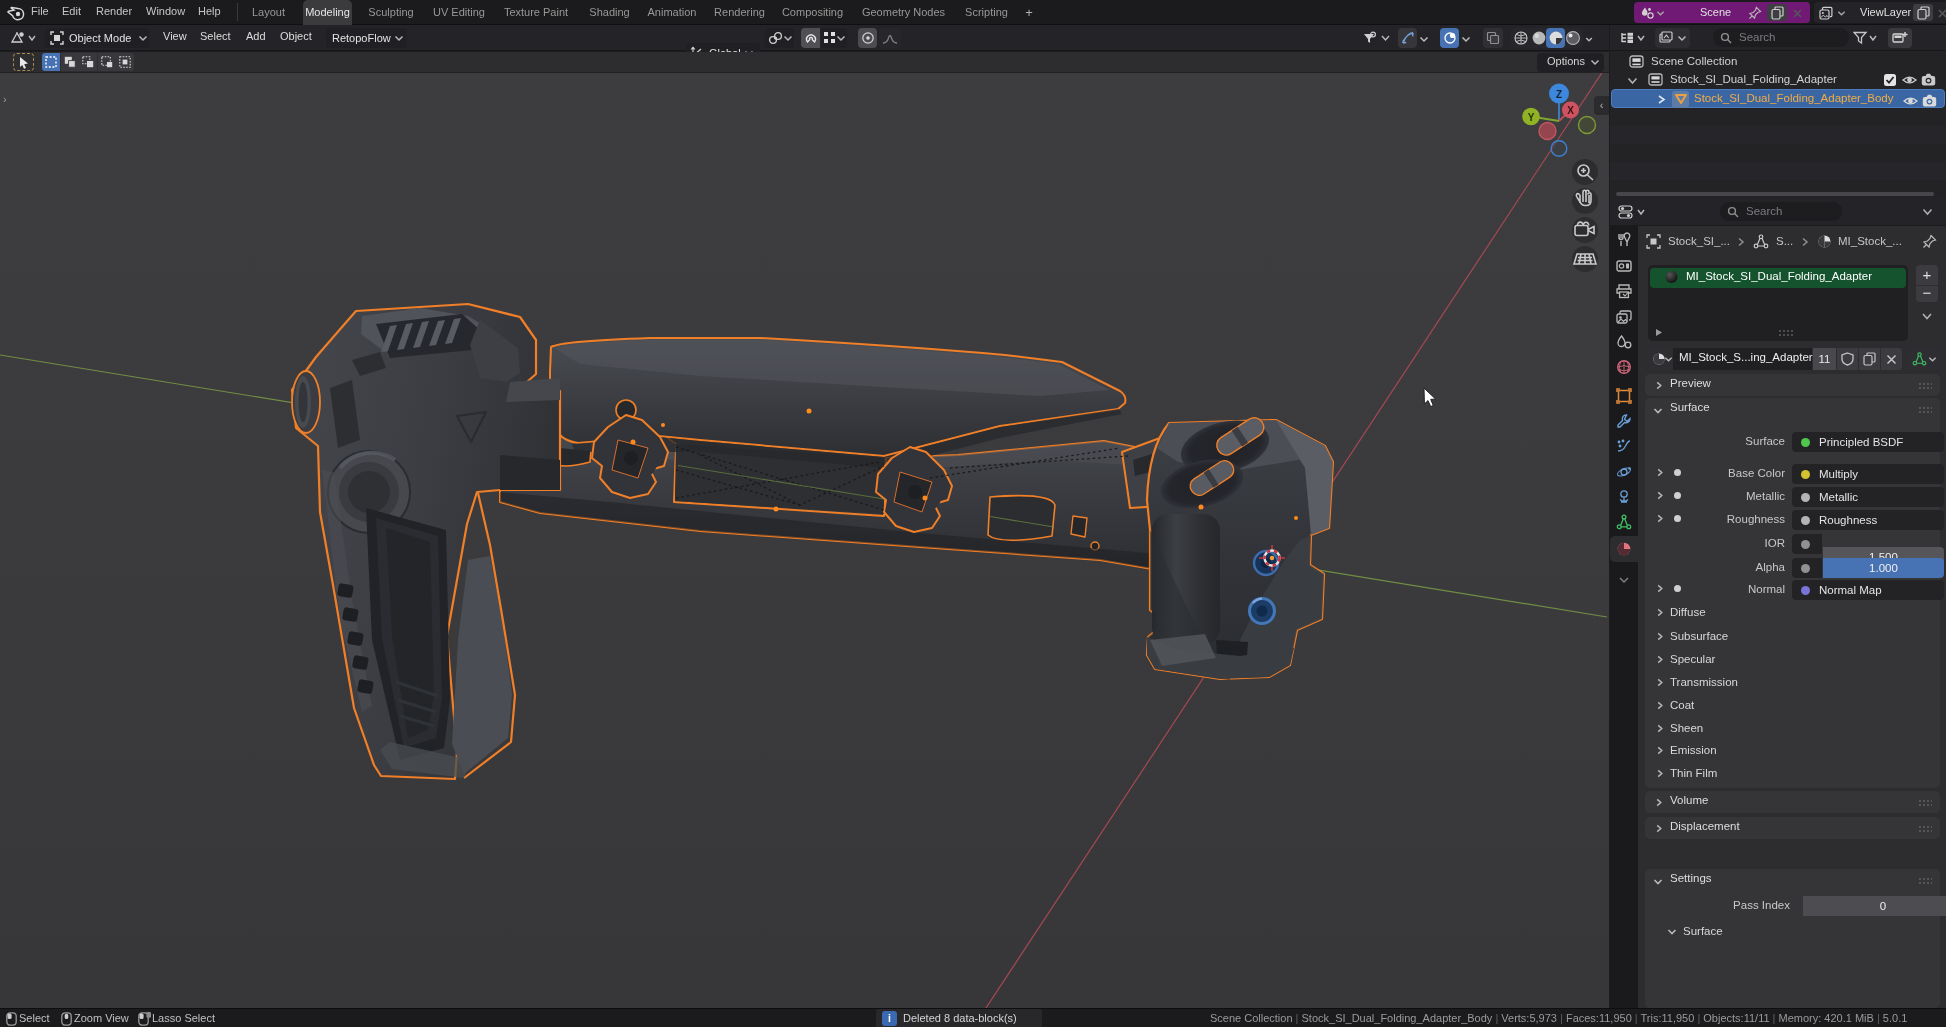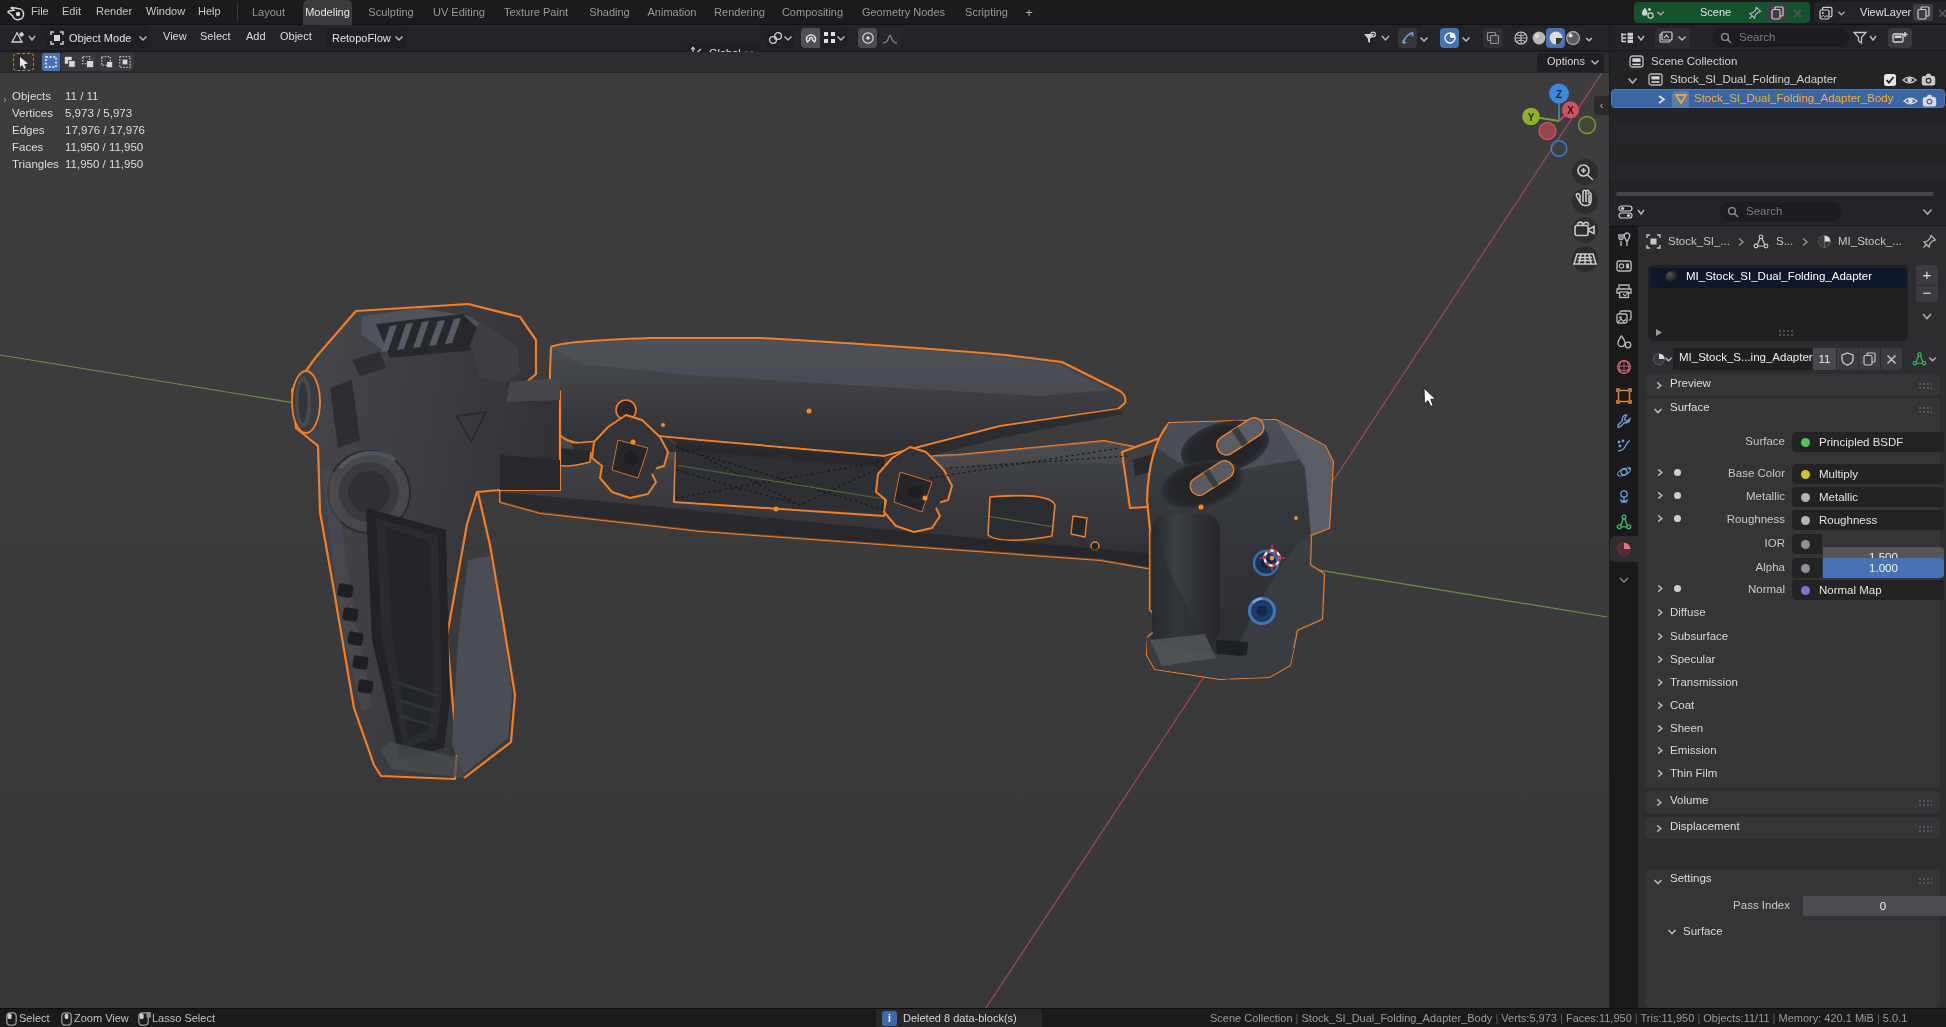--- a/index.html
+++ b/index.html
@@ -66,21 +66,21 @@
     <span class="tab" style="left:366px;width:50px">Sculpting</span>
     <span class="tab" style="left:432px;width:54px">UV Editing</span>
     <span class="tab" style="left:502px;width:68px">Texture Paint</span>
     <span class="tab" style="left:587px;width:45px">Shading</span>
     <span class="tab" style="left:646px;width:52px">Animation</span>
     <span class="tab" style="left:713px;width:53px">Rendering</span>
     <span class="tab" style="left:781px;width:63px">Compositing</span>
     <span class="tab" style="left:860px;width:87px">Geometry Nodes</span>
     <span class="tab" style="left:963px;width:47px">Scripting</span>
     <span class="tab" style="left:1022px;width:14px;font-size:13px;color:#b0b0b0">+</span>
-    <div class="abs" style="left:1634px;top:2px;width:176px;height:21px;background:#14532d;border-radius:4px">
+    <div class="abs" style="left:1634px;top:2px;width:176px;height:21px;background:#701a75;border-radius:4px">
       <svg class="abs" style="left:6px;top:3.5px" width="14" height="14" viewBox="0 0 14 14">
         <path d="M5 1.5 Q7.5 5 7.5 7 a2.8 2.8 0 1 1 -5.6 0 Q2 5 5 1.5 Z" fill="#d0d0d0"></path>
         <circle cx="10.5" cy="9.5" r="2.6" fill="none" stroke="#d0d0d0" stroke-width="1.2"></circle>
         <circle cx="9.5" cy="3.5" r="1.4" fill="#d0d0d0"></circle>
       </svg>
       <svg class="abs" style="left:22px;top:8px" width="9" height="7" viewBox="0 0 10 7">
           <path d="M1.5 1.5 L5 5 L8.5 1.5" stroke="#a8a8a8" stroke-width="1.5" fill="none"></path>
         </svg>
       <span class="abs" style="left:66px;top:4px;color:#e0e0e0">Scene</span>
       <svg class="abs" style="left:114px;top:4px" width="14" height="14" viewBox="0 0 15 15">
@@ -465,27 +465,20 @@
         <circle r="7.5" fill="none" stroke="#c8373e" stroke-width="2.4" stroke-dasharray="3.7 3.7"></circle>
         <path d="M0,-13 V-9 M0,9 V13 M-13,0 H-9 M9,0 H13" stroke="#c8373e" stroke-width="1.6"></path>
         <circle r="2.2" fill="#ff9a2e"></circle>
       </g>
 
       <path d="M1424,388 l11.5,11 l-4.8,0.4 l2.6,6 l-2.6,1.2 l-2.7,-6 l-3.6,3.4 Z" fill="#ffffff" stroke="#222" stroke-width="1"></path>
     </g>
   </svg>
   
   <div class="abs" style="left:3px;top:20px;color:#9a9a9a;font-size:11px">›</div>
-  <div class="abs" style="left:12px;top:15px;width:260px;font-size:11.5px;color:#dcdcdc;line-height:17px">
-    <div><span style="display:inline-block;width:53px">Objects</span>11 / 11</div>
-    <div><span style="display:inline-block;width:53px">Vertices</span>5,973 / 5,973</div>
-    <div><span style="display:inline-block;width:53px">Edges</span>17,976 / 17,976</div>
-    <div><span style="display:inline-block;width:53px">Faces</span>11,950 / 11,950</div>
-    <div><span style="display:inline-block;width:53px">Triangles</span>11,950 / 11,950</div>
-  </div>
   <div class="abs" style="left:1594px;top:23px;width:15px;height:19px;background:#2b2b2e;border-radius:4px 0 0 4px;color:#b5b5b5;font-size:11px;text-align:center;line-height:18px">‹</div>
   
   <svg class="abs" style="left:1510px;top:5px" width="95" height="90" viewBox="0 0 95 90">
     <g stroke-width="1.8">
       <line x1="49" y1="43" x2="49" y2="15.5" stroke="#3d82d0"></line>
       <line x1="49" y1="43" x2="60.5" y2="32" stroke="#c24a55"></line>
       <line x1="49" y1="43" x2="21" y2="38.5" stroke="#7fa52e"></line>
     </g>
     <circle cx="49" cy="15.5" r="10" fill="#3d87dd"></circle>
         <text x="49" y="19.5" font-size="10" font-weight="bold" fill="#12263c" text-anchor="middle" font-family="Liberation Sans, sans-serif">Z</text>
@@ -656,21 +649,21 @@
       <circle cx="7.5" cy="7.5" r="6" fill="#dcdcdc"></circle>
       <path d="M7.5 1.5 A6 6 0 0 0 7.5 13.5 Z" fill="#3a3a3e"></path>
       <path d="M7.5 7.5 L13.5 7.5 A6 6 0 0 1 7.5 13.5 Z" fill="#3a3a3e"></path>
     </svg>
     <span class="abs" style="left:228px;top:37px;color:#c6c6c6">MI_Stock_...</span>
     <svg class="abs" style="left:312px;top:36px" width="15" height="15" viewBox="0 0 15 15">
       <path d="M9 1.5 L13.5 6 L10.5 7 L8 9.5 L7 13 L2 8 L5.5 7 L8 4.5 Z M4.5 10.5 L1.5 13.5" stroke="#b9b9b9" stroke-width="1.2" fill="none"></path>
     </svg>
 
     <div class="abs" style="left:38px;top:67px;width:260px;height:76px;background:#202023;border-radius:5px"></div>
-    <div class="abs" style="left:40px;top:70px;width:256px;height:20px;background:#0f172a;border-radius:4px">
+    <div class="abs" style="left:40px;top:70px;width:256px;height:20px;background:#14532d;border-radius:4px">
       <span class="abs" style="left:14px;top:1px"><svg width="15" height="15" viewBox="0 0 15 15">
             <defs>
               <radialGradient id="ball" cx="0.35" cy="0.3" r="0.8">
                 <stop offset="0" stop-color="#555"></stop>
                 <stop offset="1" stop-color="#0c0c0c"></stop>
               </radialGradient>
             </defs>
             <circle cx="7.5" cy="8" r="6" fill="url(#ball)"></circle>
           </svg></span>
       <span class="abs" style="left:36px;top:2px;color:#fff">MI_Stock_SI_Dual_Folding_Adapter</span>

